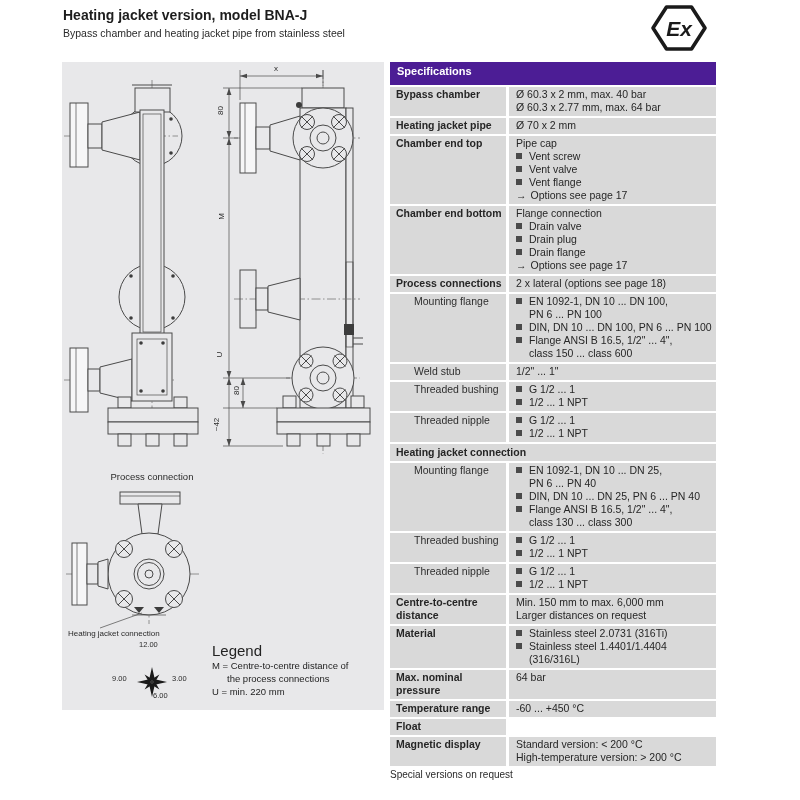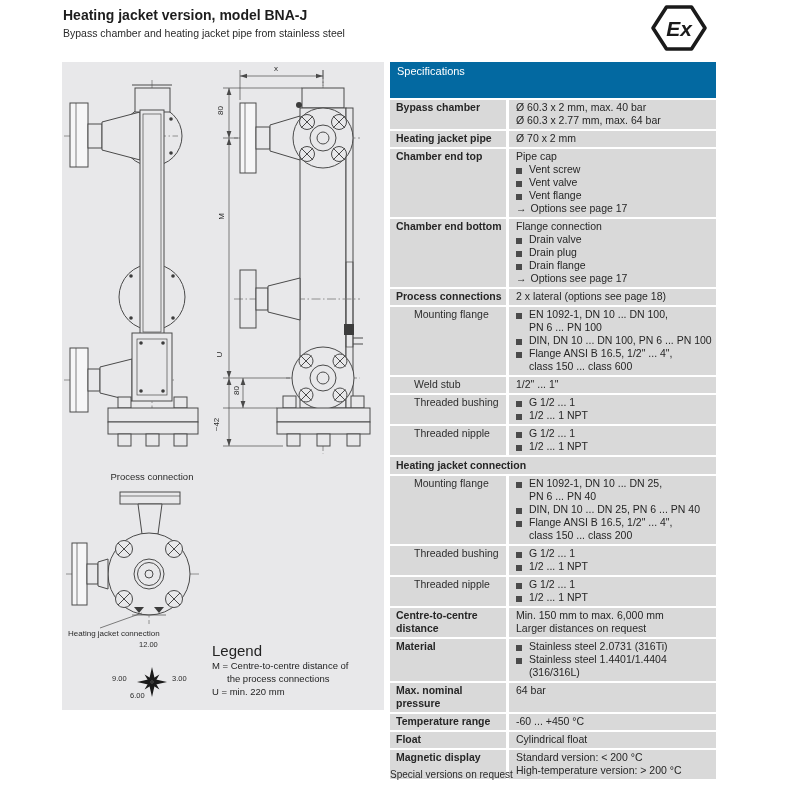--- a/index.html
+++ b/index.html
@@ -22,29 +22,29 @@
   .art .arw{fill:#4a4a4a;stroke:none;}
   .plabel{position:absolute;font-size:9.5px;color:#2a2a2a;}
   .small-label{position:absolute;font-size:8px;color:#2a2a2a;}
   .vdim{position:absolute;font-size:8px;color:#2a2a2a;transform:rotate(-90deg);}
   .clk{position:absolute;font-size:7.5px;color:#2a2a2a;text-align:center;}
   .legend{position:absolute;left:150px;top:582px;width:168px;font-size:9.5px;line-height:13px;color:#232323;}
   .legend .legend-title{font-size:15px;margin-bottom:2px;}
   .legend .ind{padding-left:15px;}
   
   .spec{position:absolute;left:390px;top:62px;width:326px;font-size:10.5px;line-height:13px;color:#262626;}
-  .spec-header{background:#0369a1;color:#ffffff;font-weight:normal;font-size:11px;
-               padding:3px 6px 20px 7px;margin-bottom:2px;}
+  .spec-header{background:#4c1d95;color:#ffffff;font-weight:bold;font-size:11px;
+               padding:3px 6px 7px 7px;margin-bottom:2px;}
   .row{display:flex;margin-bottom:2px;}
   .label{width:116px;flex:none;background:#d9d9d9;font-weight:bold;
          padding:1px 4px 2px 6px;box-sizing:border-box;}
   .label.indent{font-weight:normal;padding-left:24px;color:#2e2e2e;}
   .value{flex:1;background:#d9d9d9;margin-left:3px;padding:1px 4px 2px 7px;}
   .seclabel{flex:1;background:#d9d9d9;font-weight:bold;padding:2px 4px 2px 6px;}
-  .line{display:flex;align-items:center;}
+  .line{display:flex;align-items:flex-start;}
   .line.cont{padding-left:13px;}
   .bullet{width:6px;height:6px;background:#4a4a4a;margin:3px 7px 0 0;flex:none;}
   .arrow{margin-right:4px;flex:none;}
   .footnote{position:absolute;left:390px;top:769px;font-size:10px;color:#2a2a2a;}
 </style>
 </head>
 <body>
 
 <div class="page">
 
@@ -256,21 +256,21 @@
     <div class="vdim" style="left:155px;top:288px;">U</div>
     <div class="vdim" style="left:170px;top:324px;">80</div>
     <div class="vdim" style="left:148px;top:358px;">~42</div>
 
     <div class="plabel" style="left:40px;top:409px;width:100px;text-align:center;">Process connection</div>
     <div class="small-label" style="left:6px;top:567px;">Heating jacket connection</div>
 
     <div class="clk" style="left:77px;top:578px;">12.00</div>
     <div class="clk" style="left:50px;top:612px;">9.00</div>
     <div class="clk" style="left:110px;top:612px;">3.00</div>
-    <div class="clk" style="left:68px;top:629px;">6.00</div>
+    <div class="clk" style="left:91px;top:629px;">6.00</div>
 
     <div class="legend">
       <div class="legend-title">Legend</div>
       <div>M = Centre-to-centre distance of</div>
       <div class="ind">the process connections</div>
       <div>U = min. 220 mm</div>
     </div>
   </div>
 
   <div class="spec">
@@ -423,21 +423,21 @@
             </div>
             <div class="line">
               <span class="bullet"></span>
               <span class="txt">DIN, DN 10 ... DN 25, PN 6 ... PN 40</span>
             </div>
             <div class="line">
               <span class="bullet"></span>
               <span class="txt">Flange ANSI B 16.5, 1/2" ... 4",</span>
             </div>
             <div class="line cont">
-              <span class="txt">class 150 ... class 200</span>
+              <span class="txt">class 130 ... class 300</span>
             </div>
           </div>
         </div>
         <div class="row">
           <div class="label indent">Threaded bushing</div>
           <div class="value">
             <div class="line">
               <span class="bullet"></span>
               <span class="txt">G 1/2 ... 1</span>
             </div>
@@ -498,25 +498,20 @@
         <div class="row">
           <div class="label">Temperature range</div>
           <div class="value">
             <div class="line">
               <span class="txt">-60 ... +450 °C</span>
             </div>
           </div>
         </div>
         <div class="row">
           <div class="label">Float</div>
-          <div class="value">
-            <div class="line">
-              <span class="txt">Cylindrical float</span>
-            </div>
-          </div>
         </div>
         <div class="row">
           <div class="label">Magnetic display</div>
           <div class="value">
             <div class="line">
               <span class="txt">Standard version: &lt; 200 °C</span>
             </div>
             <div class="line">
               <span class="txt">High-temperature version: &gt; 200 °C</span>
             </div>

